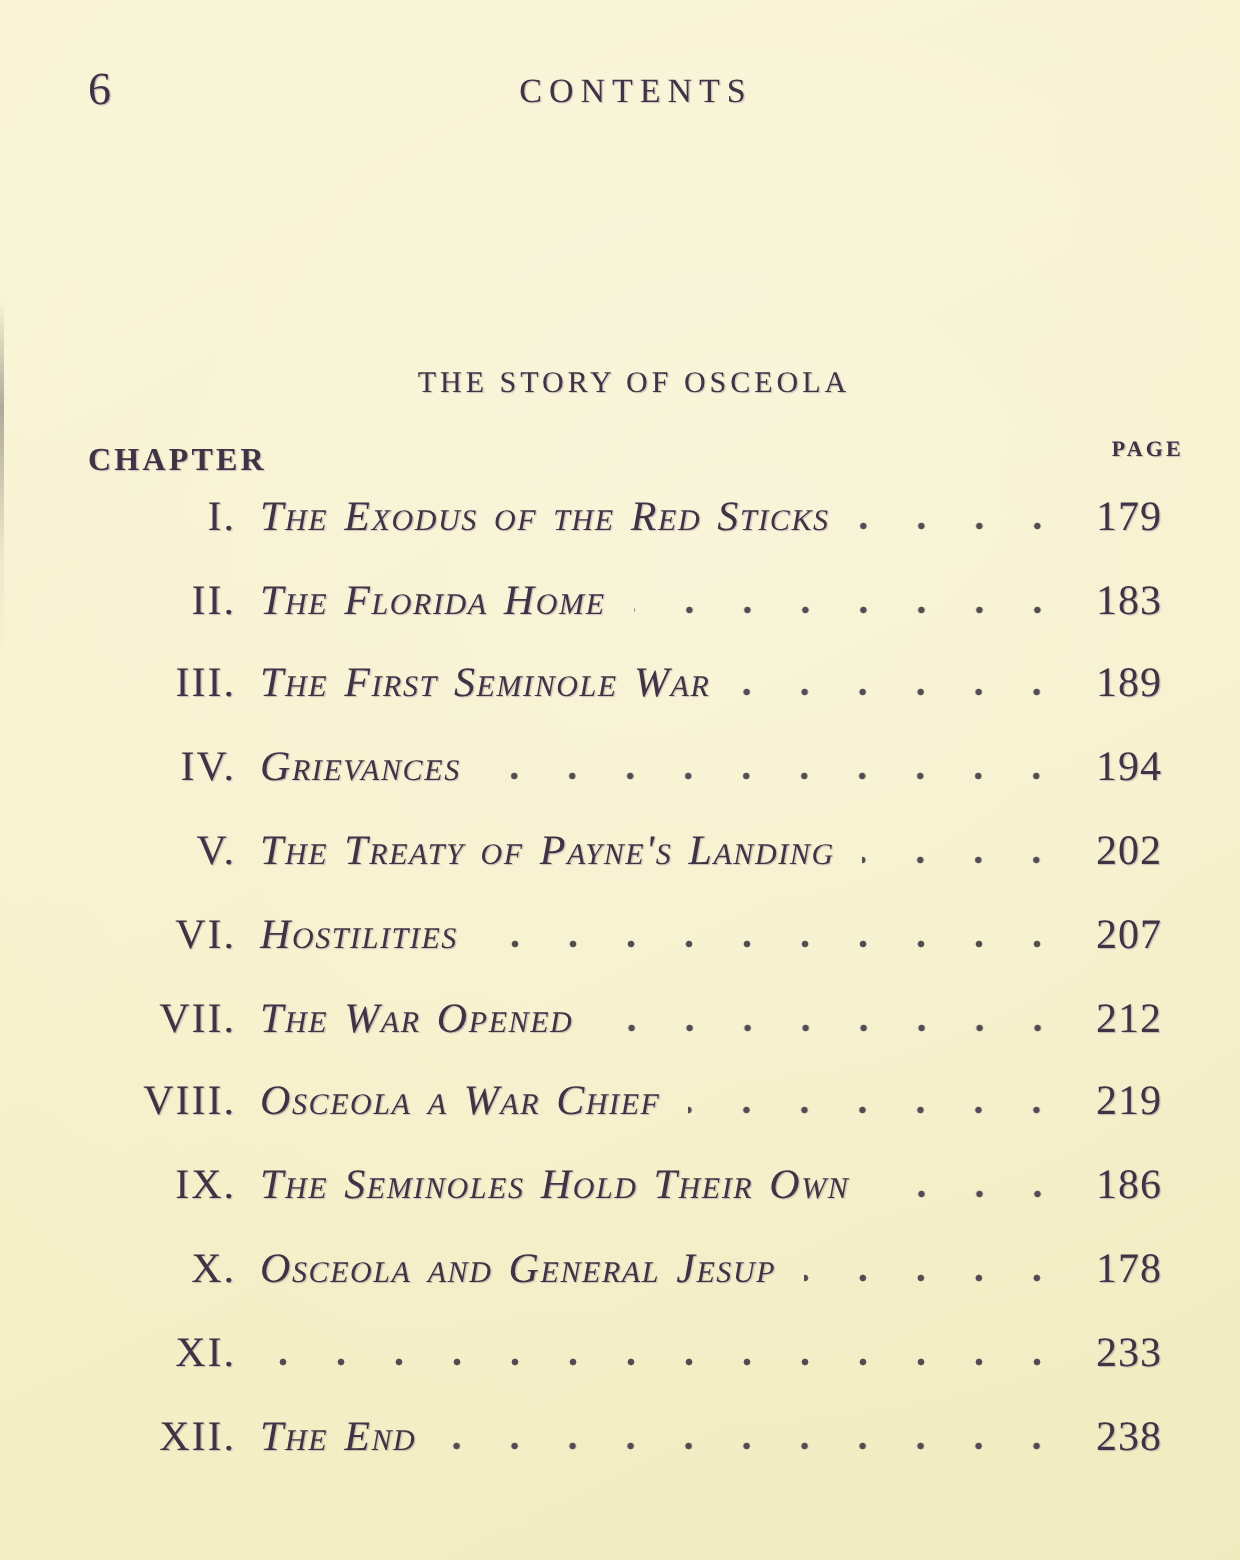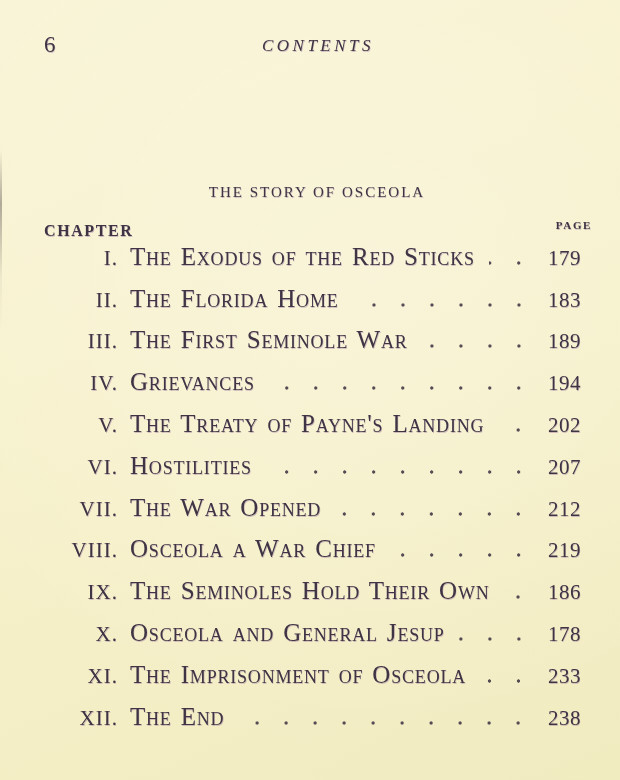--- a/index.html
+++ b/index.html
@@ -32,21 +32,21 @@
     color: var(--ink);
     text-shadow: 0.6px 0.6px 0.5px rgba(115, 60, 135, 0.30);
   }
   .folio {
     position: absolute; left: 44px; top: 33px;
     font-size: 23px; line-height: 1;
   }
   .running-head {
     position: absolute; left: 16px; right: 0; top: 37px;
     text-align: center;
-    font-size: 17px; letter-spacing: 3.5px; line-height: 1; font-style: italic;
+    font-size: 17px; letter-spacing: 3.5px; line-height: 1;
   }
   .section-title {
     position: absolute; left: 14px; right: 0; top: 173px;
     text-align: center;
     font-size: 15px; font-weight: 400;
     letter-spacing: 2px; line-height: 1;
     margin: 12px;
   }
   .chapter-label {
     position: absolute; left: 44px; top: 223px;
@@ -70,25 +70,26 @@
   }
   .numeral {
     flex: 0 0 73px;
     text-align: right;
     font-size: 21px; line-height: 1;
     letter-spacing: 1px;
     white-space: nowrap;
   }
   .entry-title {
     margin-left: 12px;
-    font-size: 25px; line-height: 1;
+    font-size: 21px; line-height: 1;
     font-variant: small-caps;
     letter-spacing: 0.8px;
     word-spacing: 2px;
     white-space: nowrap;
+    font-style: italic;
   }
   .leader {
     flex: 1 1 auto;
     height: 4px;
     margin: 0 15px 4px 14px;
     background-image: radial-gradient(circle, var(--ink) 1.4px, rgba(0,0,0,0) 1.9px);
     background-size: 29px 4px;
     background-repeat: repeat-x;
     background-position: right center;
     opacity: 0.88;
@@ -181,21 +182,20 @@
 
     <div class="toc-row">
       <span class="numeral ink">X.</span>
       <span class="entry-title ink">Osceola and General Jesup</span>
       <span class="leader"></span>
       <span class="entry-page ink">178</span>
     </div>
 
     <div class="toc-row">
       <span class="numeral ink">XI.</span>
-      <span class="entry-title ink">The Imprisonment of Osceola</span>
       <span class="leader"></span>
       <span class="entry-page ink">233</span>
     </div>
 
     <div class="toc-row">
       <span class="numeral ink">XII.</span>
       <span class="entry-title ink">The End</span>
       <span class="leader"></span>
       <span class="entry-page ink">238</span>
     </div>

